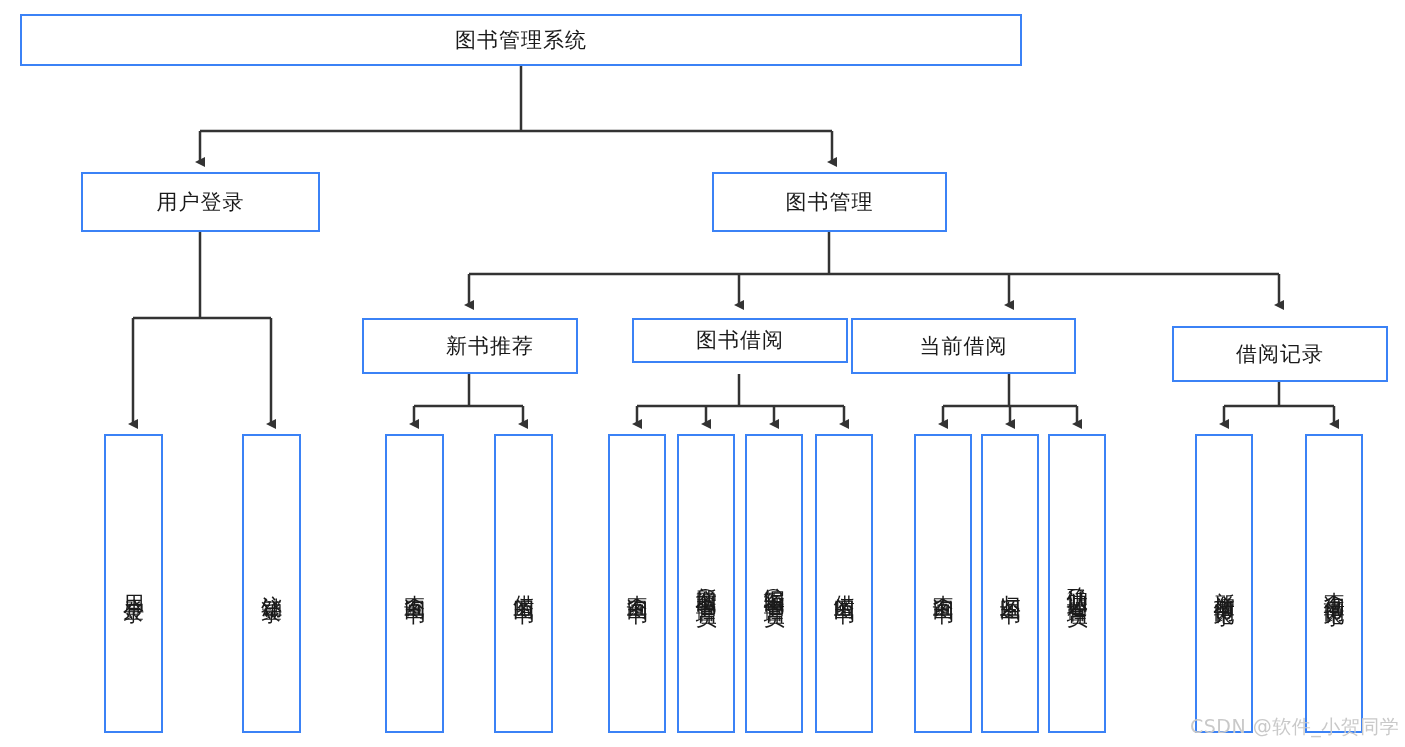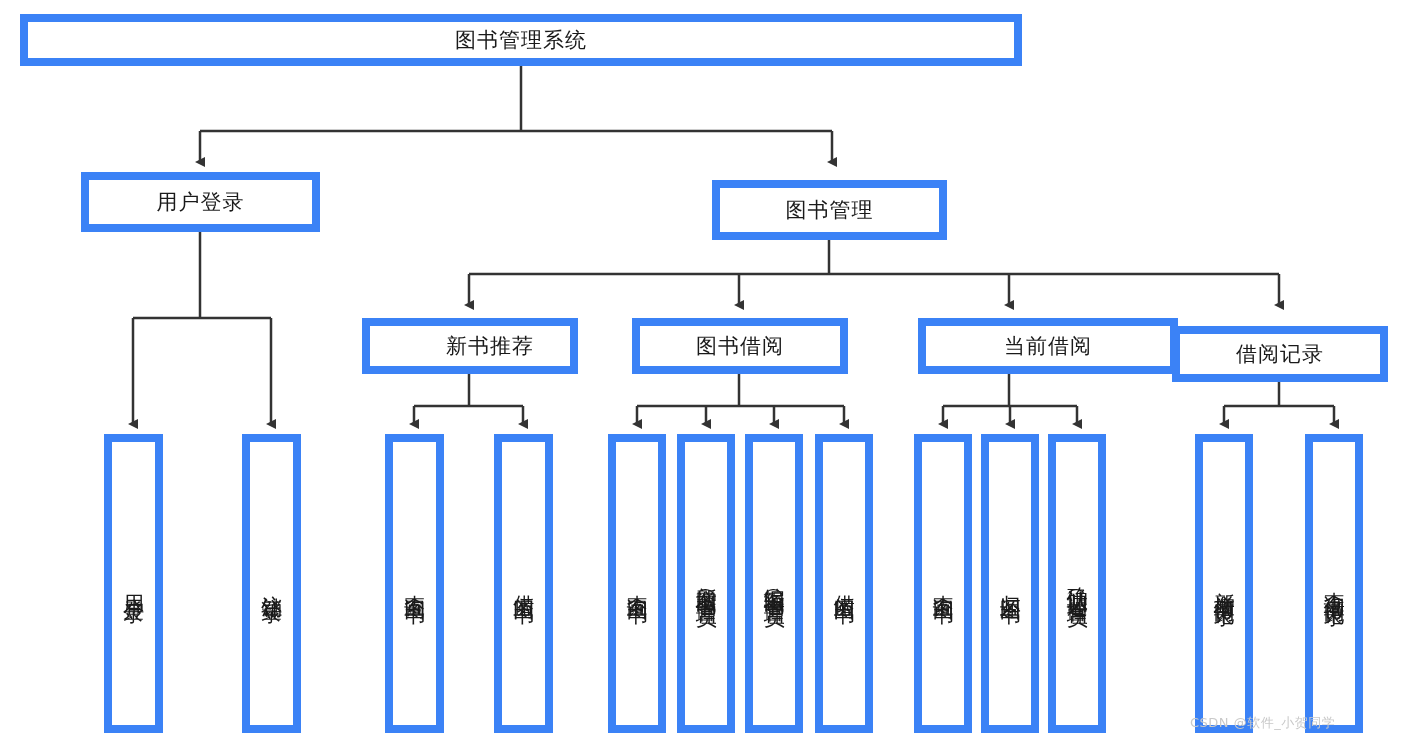--- a/index.html
+++ b/index.html
@@ -14,21 +14,21 @@
   #canvas {
     position: relative;
     width: 1405px;
     height: 747px;
     background: #ffffff;
     overflow: hidden;
   }
   .node {
     position: absolute;
     box-sizing: border-box;
-    border: 8px solid #3b82f6;
+    border: 2px solid #3b82f6;
     background: #ffffff;
     display: flex;
     align-items: center;
     justify-content: center;
     color: #1a1a1a;
   }
   .node.horiz {
     font-size: 21px;
     letter-spacing: 1px;
     text-align: center;
@@ -53,21 +53,21 @@
     left: 0;
     top: 0;
     width: 1405px;
     height: 747px;
     pointer-events: none;
   }
   .watermark {
     position: absolute;
     left: 1190px;
     top: 714px;
-    font-size: 13px;
+    font-size: 19px;
     color: #c9c9c9;
     white-space: nowrap;
     letter-spacing: 0.5px;
   }
 </style>
 </head>
 <body>
 
 <div id="canvas">
 
@@ -121,31 +121,31 @@
     </g>
   </svg>
 
   <div class="node horiz" style="left:20px; top:14px; width:1002px; height:52px;">
     <span>图书管理系统</span>
   </div>
 
   <div class="node horiz" style="left:81px; top:172px; width:239px; height:60px;">
     <span>用户登录</span>
   </div>
-  <div class="node horiz" style="left:712px; top:172px; width:235px; height:60px;margin-top:8px;">
+  <div class="node horiz" style="left:712px; top:172px; width:235px; height:60px;">
     <span>图书管理</span>
   </div>
 
   <div class="node horiz" style="left:362px; top:318px; width:216px; height:56px;padding-left:40px;">
     <span>新书推荐</span>
   </div>
-  <div class="node horiz" style="left:632px; top:318px; width:216px; height:56px;">
+  <div class="node horiz" style="left:632px; top:318px; width:216px; height:45px;">
     <span>图书借阅</span>
   </div>
-  <div class="node horiz" style="left:918px; top:318px; width:260px; height:56px;">
+  <div class="node horiz" style="left:851px; top:318px; width:225px; height:56px;">
     <span>当前借阅</span>
   </div>
   <div class="node horiz" style="left:1172px; top:326px; width:216px; height:56px;">
     <span>借阅记录</span>
   </div>
 
   <div class="node vert" style="left:104px; top:434px; width:59px; height:299px;">
     <span class="vtxt">用户登录</span>
   </div>
   <div class="node vert" style="left:242px; top:434px; width:59px; height:299px;">

